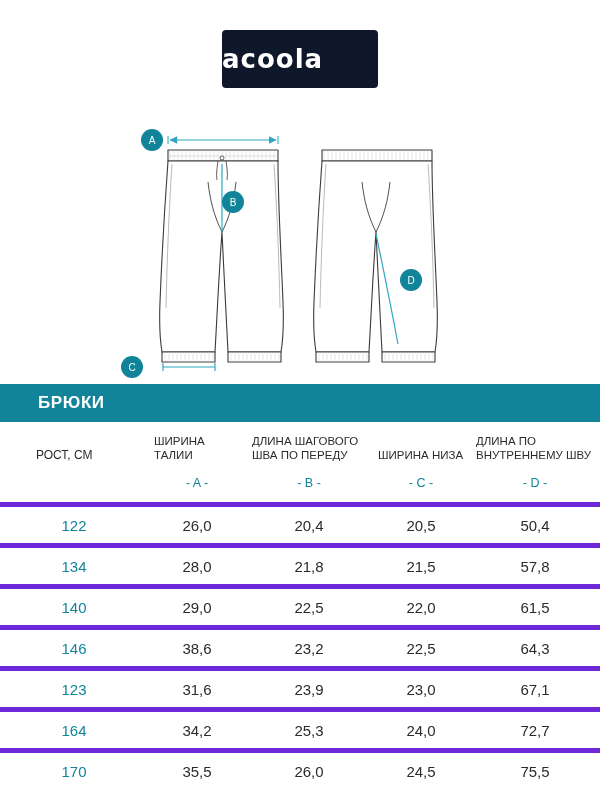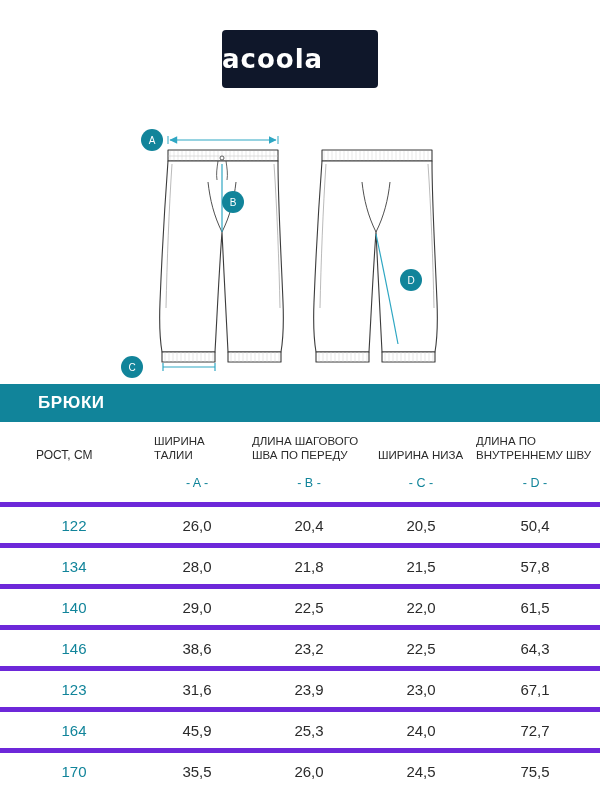--- a/index.html
+++ b/index.html
@@ -281,21 +281,21 @@
       </tr>
       <tr class="data-row">
         <td class="size">123</td>
         <td>31,6</td>
         <td>23,9</td>
         <td>23,0</td>
         <td>67,1</td>
       </tr>
       <tr class="data-row">
         <td class="size">164</td>
-        <td>45,9</td>
+        <td>34,2</td>
         <td>25,3</td>
         <td>24,0</td>
         <td>72,7</td>
       </tr>
       <tr class="data-row">
         <td class="size">170</td>
         <td>35,5</td>
         <td>26,0</td>
         <td>24,5</td>
         <td>75,5</td>

